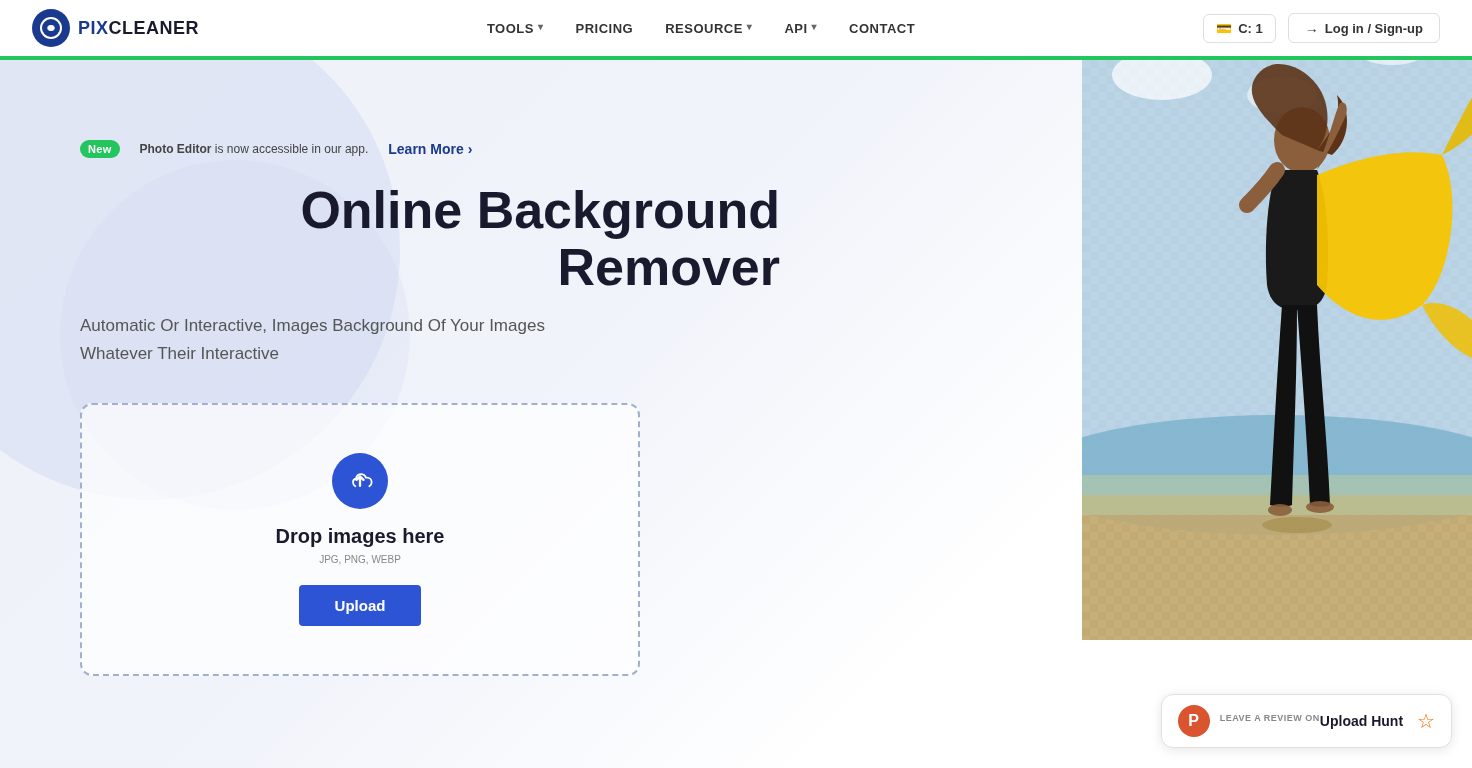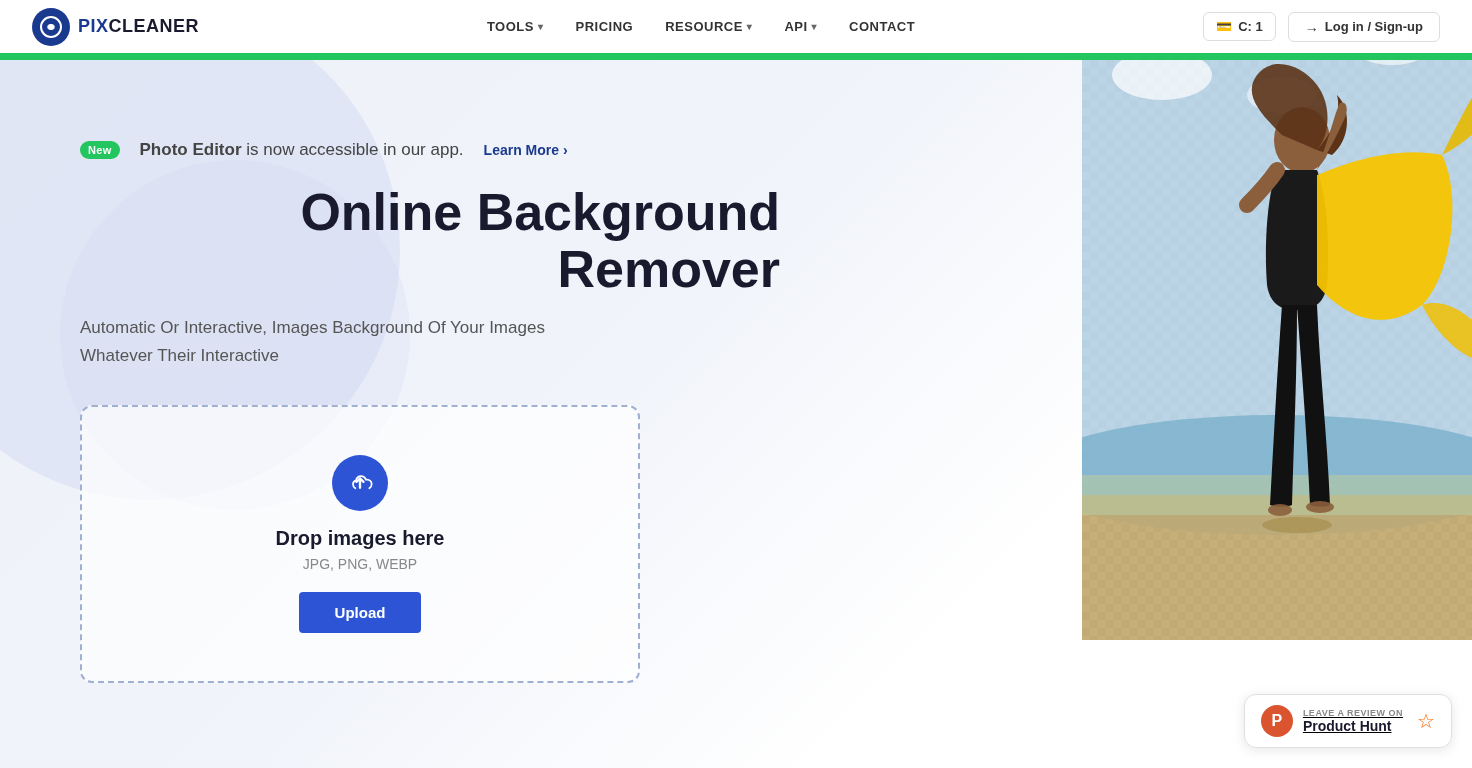--- a/index.html
+++ b/index.html
@@ -2,33 +2,33 @@
 <html><head>
   <meta charset="utf-8">
   <style>
     * { margin: 0; padding: 0; box-sizing: border-box; }
     body { font-family: -apple-system, BlinkMacSystemFont, 'Segoe UI', sans-serif; background: #fff; overflow-x: hidden; }
 
     
     .navbar {
       display: flex; align-items: center; justify-content: space-between;
       padding: 0 32px; height: 60px; background: #fff;
-      border-bottom: 7px solid #22c55e; position: relative; z-index: 100;
+      border-bottom: 4px solid #22c55e; position: relative; z-index: 100;
     }
     .navbar-logo { display: flex; align-items: center; gap: 8px; text-decoration: none; }
     .logo-icon {
       width: 38px; height: 38px; border-radius: 50%;
       background: #1a3a8f; display: flex; align-items: center; justify-content: center;
     }
     .logo-icon svg { width: 24px; height: 24px; }
     .logo-text { font-size: 18px; font-weight: 700; color: #1a1a2e; letter-spacing: 0.5px; }
     .logo-text span { color: #1a3a8f; }
     .nav-links { display: flex; align-items: center; gap: 32px; }
     .nav-item {
-      display: flex; align-items: center; gap: 4px; cursor: pointer;
+      display: flex; gap: 4px; cursor: pointer;
       font-size: 13px; font-weight: 600; color: #333; text-transform: uppercase;
       letter-spacing: 0.5px; text-decoration: none;
     }
     .chevron { font-size: 10px; color: #666; }
     .nav-right { display: flex; align-items: center; gap: 12px; }
     .credits-badge {
       display: flex; align-items: center; gap: 6px;
       border: 1px solid #ddd; border-radius: 6px; padding: 6px 12px;
       font-size: 13px; font-weight: 600; color: #333; cursor: pointer;
     }
@@ -68,21 +68,21 @@
     .hero-left {
       flex: 1; padding: 80px 40px 40px 80px;
       position: relative; z-index: 10; max-width: 820px;
     }
 
     .new-badge-row { display: flex; align-items: center; gap: 20px; margin-bottom: 24px; }
     .new-badge {
       background: #22c55e; color: #fff; font-size: 11px; font-weight: 700;
       padding: 3px 8px; border-radius: 12px; letter-spacing: 0.3px;
     }
-    .new-badge-text { font-size: 17px; color: #444; }
+    .new-badge-text { font-size: 12px; color: #444; }
     .new-badge-link { color: #1a3a8f; font-weight: 600; font-size: 14px; text-decoration: none; }
     .badge-arrow { color: #1a3a8f; font-size: 14px; }
 
     .hero-title { font-size: 52px; font-weight: 800; color: #1a1a2e; line-height: 1.1; margin-bottom: 16px; text-align: right; }
     .hero-subtitle { font-size: 17px; color: #555; line-height: 1.6; margin-bottom: 36px; }
 
     
     .upload-area {
       border: 2px dashed #a0b0d0; border-radius: 12px;
       background: rgba(255,255,255,0.7);
@@ -90,21 +90,21 @@
       max-width: 560px; cursor: pointer;
       transition: border-color 0.2s;
     }
     .upload-icon-wrapper {
       width: 56px; height: 56px; background: #2d54d4; border-radius: 50%;
       display: flex; align-items: center; justify-content: center;
       margin: 0 auto 16px;
     }
     .upload-icon-wrapper svg { width: 28px; height: 28px; }
     .drop-text { font-size: 20px; font-weight: 700; color: #1a1a2e; margin-bottom: 6px; }
-    .format-text { font-size: 14px; color: #888; margin-bottom: 20px; }
+    .format-text { font-size: 10px; color: #888; margin-bottom: 20px; }
     .upload-btn {
       background: #2d54d4; color: #fff; border: none;
       padding: 12px 36px; border-radius: 4px;
       font-size: 15px; font-weight: 600; cursor: pointer;
       transition: background 0.2s;
     }
 
     
     .hero-right {
       width: 390px; min-height: calc(100vh - 60px);
@@ -116,21 +116,21 @@
       position: fixed; bottom: 20px; right: 20px;
       background: #fff; border: 1px solid #e0e0e0; border-radius: 12px;
       padding: 10px 16px; display: flex; align-items: center; gap: 10px;
       box-shadow: 0 2px 12px rgba(0,0,0,0.1); cursor: pointer; z-index: 200;
     }
     .ph-logo {
       width: 32px; height: 32px; background: #da552f; border-radius: 50%;
       display: flex; align-items: center; justify-content: center;
       color: #fff; font-weight: 800; font-size: 16px; flex-shrink: 0;
     }
-    .ph-text-block { display: flex; flex-direction: column; text-decoration: underline; }
+    .ph-text-block { display: flex; flex-direction: row; }
     .ph-label { font-size: 9px; font-weight: 700; color: #888; text-transform: uppercase; letter-spacing: 0.5px; }
     .ph-name { font-size: 14px; font-weight: 700; color: #1a1a2e; }
     .ph-star {
       color: #ff6600; font-size: 20px; margin-left: 4px;
     }
 
     
     .hero-img-placeholder {
       width: 390px;
       height: 100%;
@@ -284,16 +284,16 @@
         <ellipse cx="215" cy="530" rx="35" ry="8" fill="#8B6914" opacity="0.3"></ellipse>
       </svg>
     </div>
   </div>
 </section>
 
 <div class="ph-badge">
   <div class="ph-logo">P</div>
   <div class="ph-text-block">
     <span class="ph-label">LEAVE A REVIEW ON</span>
-    <span class="ph-name">Product Hunt</span>
+    <span class="ph-name">Upload Hunt</span>
   </div>
   <span class="ph-star">☆</span>
 </div>
 
 </body></html>

